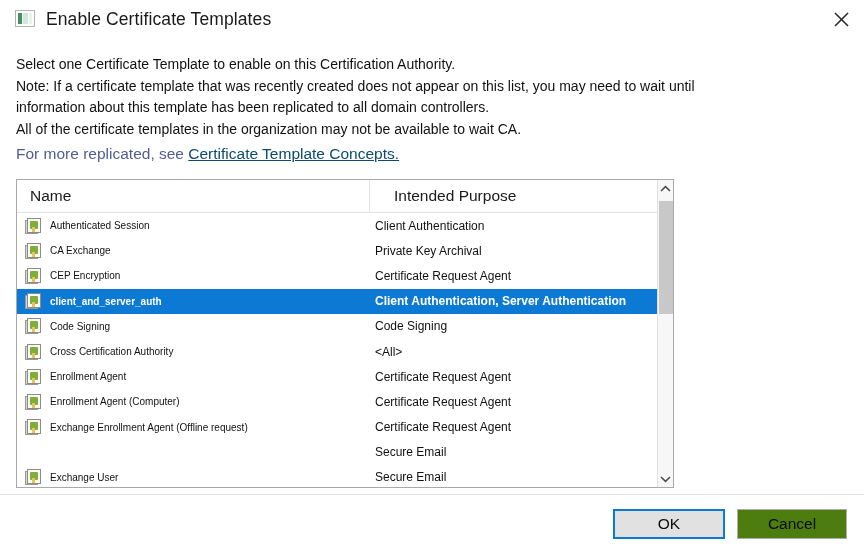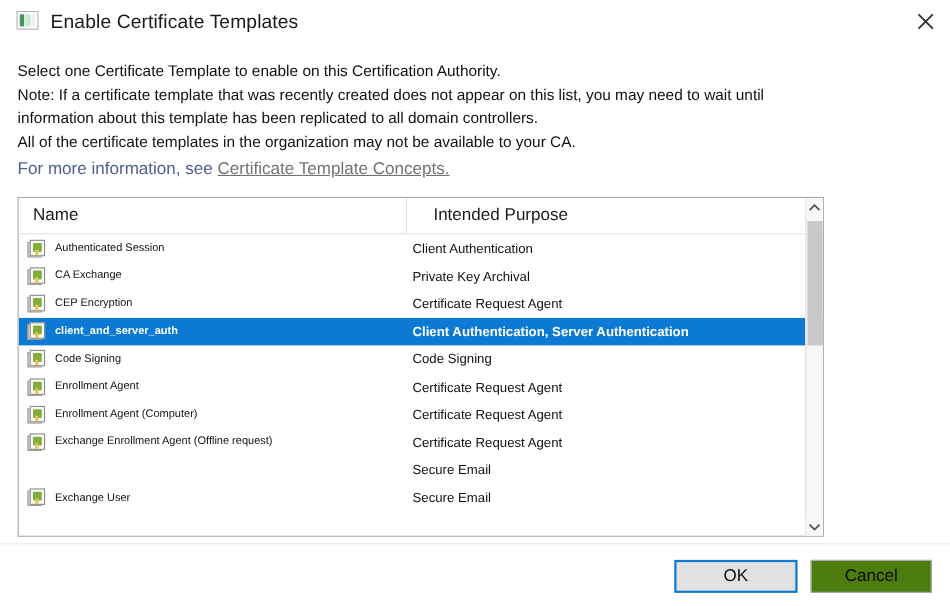--- a/index.html
+++ b/index.html
@@ -91,31 +91,31 @@
     white-space: nowrap;
   }
   .link-line {
     font-size: 15.5px;
     line-height: 21.5px;
     color: #4f5d94;
     white-space: nowrap;
     margin-top: 3px;
   }
   .link-line .lnk {
-    color: #737373;
+    color: #0c4a6e;
     text-decoration: underline;
     cursor: pointer;
   }
 
   
   .listview {
     position: absolute;
     left: 16px;
     top: 179px;
-    width: 733px;
+    width: 658px;
     height: 309px;
     border: 1px solid #a9a9a9;
     box-sizing: border-box;
     background: #ffffff;
     overflow: hidden;
   }
   .lv-header {
     position: absolute;
     left: 0; top: 0;
     height: 33px;
@@ -308,22 +308,22 @@
       <line x1="2" y1="2" x2="15" y2="15" stroke="#2b2b2b" stroke-width="1.6"></line>
       <line x1="15" y1="2" x2="2" y2="15" stroke="#2b2b2b" stroke-width="1.6"></line>
     </svg>
   </div>
 </div>
 
 <div class="desc">
   <div class="desc-line">Select one Certificate Template to enable on this Certification Authority.</div>
   <div class="desc-line">Note: If a certificate template that was recently created does not appear on this list, you may need to wait until</div>
   <div class="desc-line">information about this template has been replicated to all domain controllers.</div>
-  <div class="desc-line">All of the certificate templates in the organization may not be available to your CA.</div>
-  <div class="link-line"><span>For more information, see </span><span class="lnk">Certificate Template Concepts.</span></div>
+  <div class="desc-line">All of the certificate templates in the organization may not be available to wait CA.</div>
+  <div class="link-line"><span>For more replicated, see </span><span class="lnk">Certificate Template Concepts.</span></div>
 </div>
 
 <div class="listview">
 
   <div class="lv-header">
     <div class="hdr-cell hdr-name">Name</div>
     <div class="hdr-cell hdr-purpose">Intended Purpose</div>
     <div class="hdr-cell hdr-pad"></div>
   </div>
 
@@ -380,20 +380,32 @@
         <div class="cell-name">
           <span class="cert-ico">
             <span class="shadow"></span>
             <span class="page"></span>
             <span class="seal"></span>
             <span class="ribbon"></span>
           </span>
           <span class="name-text">Code Signing</span>
         </div>
         <div class="cell-purpose">Code Signing</div>
+      </div>
+      <div class="row">
+        <div class="cell-name">
+          <span class="cert-ico">
+            <span class="shadow"></span>
+            <span class="page"></span>
+            <span class="seal"></span>
+            <span class="ribbon"></span>
+          </span>
+          <span class="name-text">Cross Certification Authority</span>
+        </div>
+        <div class="cell-purpose">&lt;All&gt;</div>
       </div>
       <div class="row">
         <div class="cell-name">
           <span class="cert-ico">
             <span class="shadow"></span>
             <span class="page"></span>
             <span class="seal"></span>
             <span class="ribbon"></span>
           </span>
           <span class="name-text">Enrollment Agent</span>

